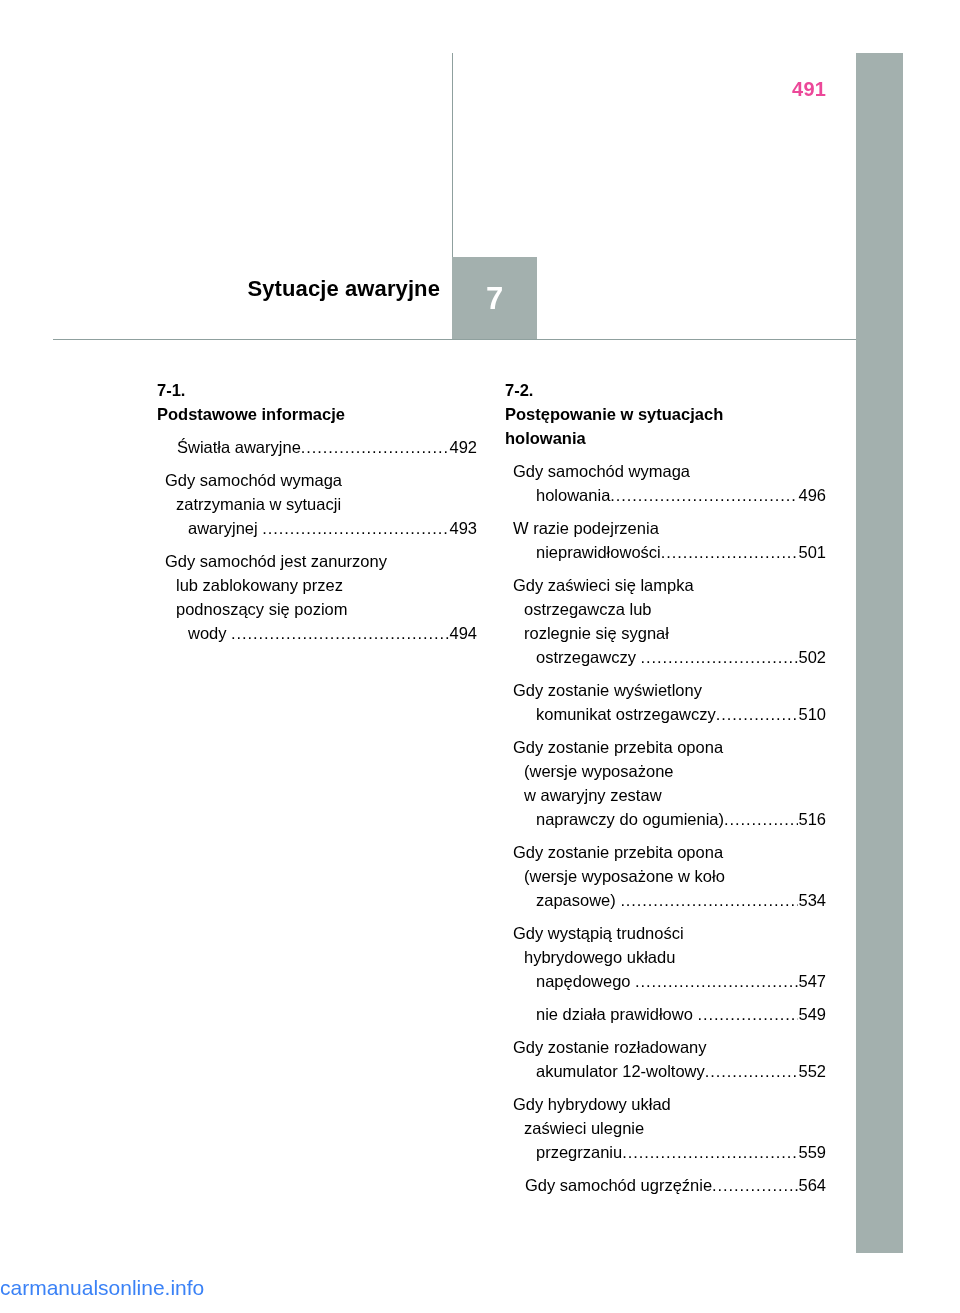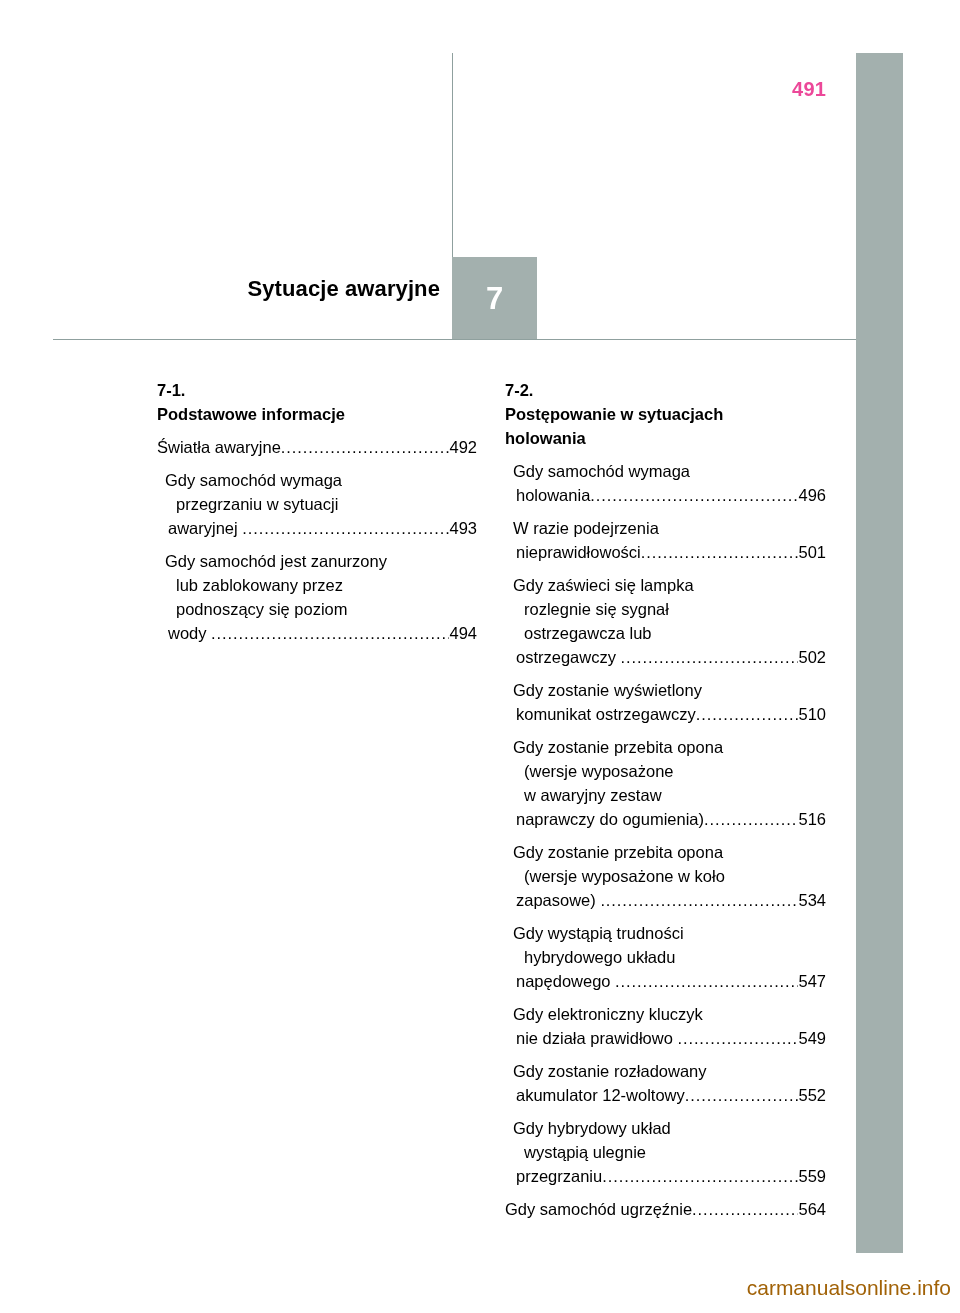--- a/index.html
+++ b/index.html
@@ -131,43 +131,42 @@
   .entry .lines .ln.ind {
     padding-left: 11px;
   }
   
   .entry .last {
     display: flex;
     align-items: baseline;
     white-space: pre;
   }
   .entry .last.ind { padding-left: 11px; }
-  .entry .last .txt { flex: 0 0 auto; }
+  .entry .last .txt { flex: 0 0 auto; margin-left: 20px; }
   .entry .last .dots {
     flex: 1 1 auto;
     overflow: hidden;
     white-space: nowrap;
     letter-spacing: 0.9px;
     color: #000000;
     margin: 0 0px;
   }
   .entry .last .pg {
     flex: 0 0 auto;
     text-align: center;
   }
 
   
   .watermark {
     position: absolute;
     left: 0;
     top: 1276px;
     width: 951px;
-    text-align: right;
     font-size: 21px;
-    color: #a16207;
+    color: #3b82f6;
     letter-spacing: 0px;
   }
 </style>
 </head>
 <body>
 
 <div id="page">
 
   <div class="page-number">491</div>
 
@@ -188,21 +187,21 @@
         <span class="num">7-1.</span>
         <span class="txt"><span>Podstawowe informacje</span></span>
       </div>
       <div class="entry">
         <div class="lines"></div>
         <div class="last"><span class="txt">Światła awaryjne</span><span class="dots">............................................................</span><span class="pg">492</span></div>
       </div>
       <div class="entry">
         <div class="lines">
           <span class="ln">Gdy samochód wymaga</span>
-          <span class="ln ind">przegrzaniu w sytuacji</span>
+          <span class="ln ind">zatrzymania w sytuacji</span>
         </div>
         <div class="last ind"><span class="txt">awaryjnej </span><span class="dots">............................................................</span><span class="pg">493</span></div>
       </div>
       <div class="entry">
         <div class="lines">
           <span class="ln">Gdy samochód jest zanurzony</span>
           <span class="ln ind">lub zablokowany przez</span>
           <span class="ln ind">podnoszący się poziom</span>
         </div>
         <div class="last ind"><span class="txt">wody </span><span class="dots">............................................................</span><span class="pg">494</span></div>
@@ -221,22 +220,22 @@
       </div>
       <div class="entry">
         <div class="lines">
           <span class="ln">W razie podejrzenia</span>
         </div>
         <div class="last ind"><span class="txt">nieprawidłowości</span><span class="dots">............................................................</span><span class="pg">501</span></div>
       </div>
       <div class="entry">
         <div class="lines">
           <span class="ln">Gdy zaświeci się lampka</span>
+          <span class="ln ind">ostrzegawcza lub</span>
           <span class="ln ind">rozlegnie się sygnał</span>
-          <span class="ln ind">ostrzegawcza lub</span>
         </div>
         <div class="last ind"><span class="txt">ostrzegawczy </span><span class="dots">............................................................</span><span class="pg">502</span></div>
       </div>
       <div class="entry">
         <div class="lines">
           <span class="ln">Gdy zostanie wyświetlony</span>
         </div>
         <div class="last ind"><span class="txt">komunikat ostrzegawczy</span><span class="dots">............................................................</span><span class="pg">510</span></div>
       </div>
       <div class="entry">
@@ -255,35 +254,32 @@
         <div class="last ind"><span class="txt">zapasowe) </span><span class="dots">............................................................</span><span class="pg">534</span></div>
       </div>
       <div class="entry">
         <div class="lines">
           <span class="ln">Gdy wystąpią trudności</span>
           <span class="ln ind">hybrydowego układu</span>
         </div>
         <div class="last ind"><span class="txt">napędowego </span><span class="dots">............................................................</span><span class="pg">547</span></div>
       </div>
       <div class="entry">
-        <div class="lines">
-          <span class="ln">Gdy elektroniczny kluczyk</span>
-        </div>
         <div class="last ind"><span class="txt">nie działa prawidłowo </span><span class="dots">............................................................</span><span class="pg">549</span></div>
       </div>
       <div class="entry">
         <div class="lines">
           <span class="ln">Gdy zostanie rozładowany</span>
         </div>
         <div class="last ind"><span class="txt">akumulator 12-woltowy</span><span class="dots">............................................................</span><span class="pg">552</span></div>
       </div>
       <div class="entry">
         <div class="lines">
           <span class="ln">Gdy hybrydowy układ</span>
-          <span class="ln ind">wystąpią ulegnie</span>
+          <span class="ln ind">zaświeci ulegnie</span>
         </div>
         <div class="last ind"><span class="txt">przegrzaniu</span><span class="dots">............................................................</span><span class="pg">559</span></div>
       </div>
       <div class="entry">
         <div class="lines"></div>
         <div class="last"><span class="txt">Gdy samochód ugrzęźnie</span><span class="dots">............................................................</span><span class="pg">564</span></div>
       </div>
     </div>
 
   <div class="watermark">carmanualsonline.info</div>

